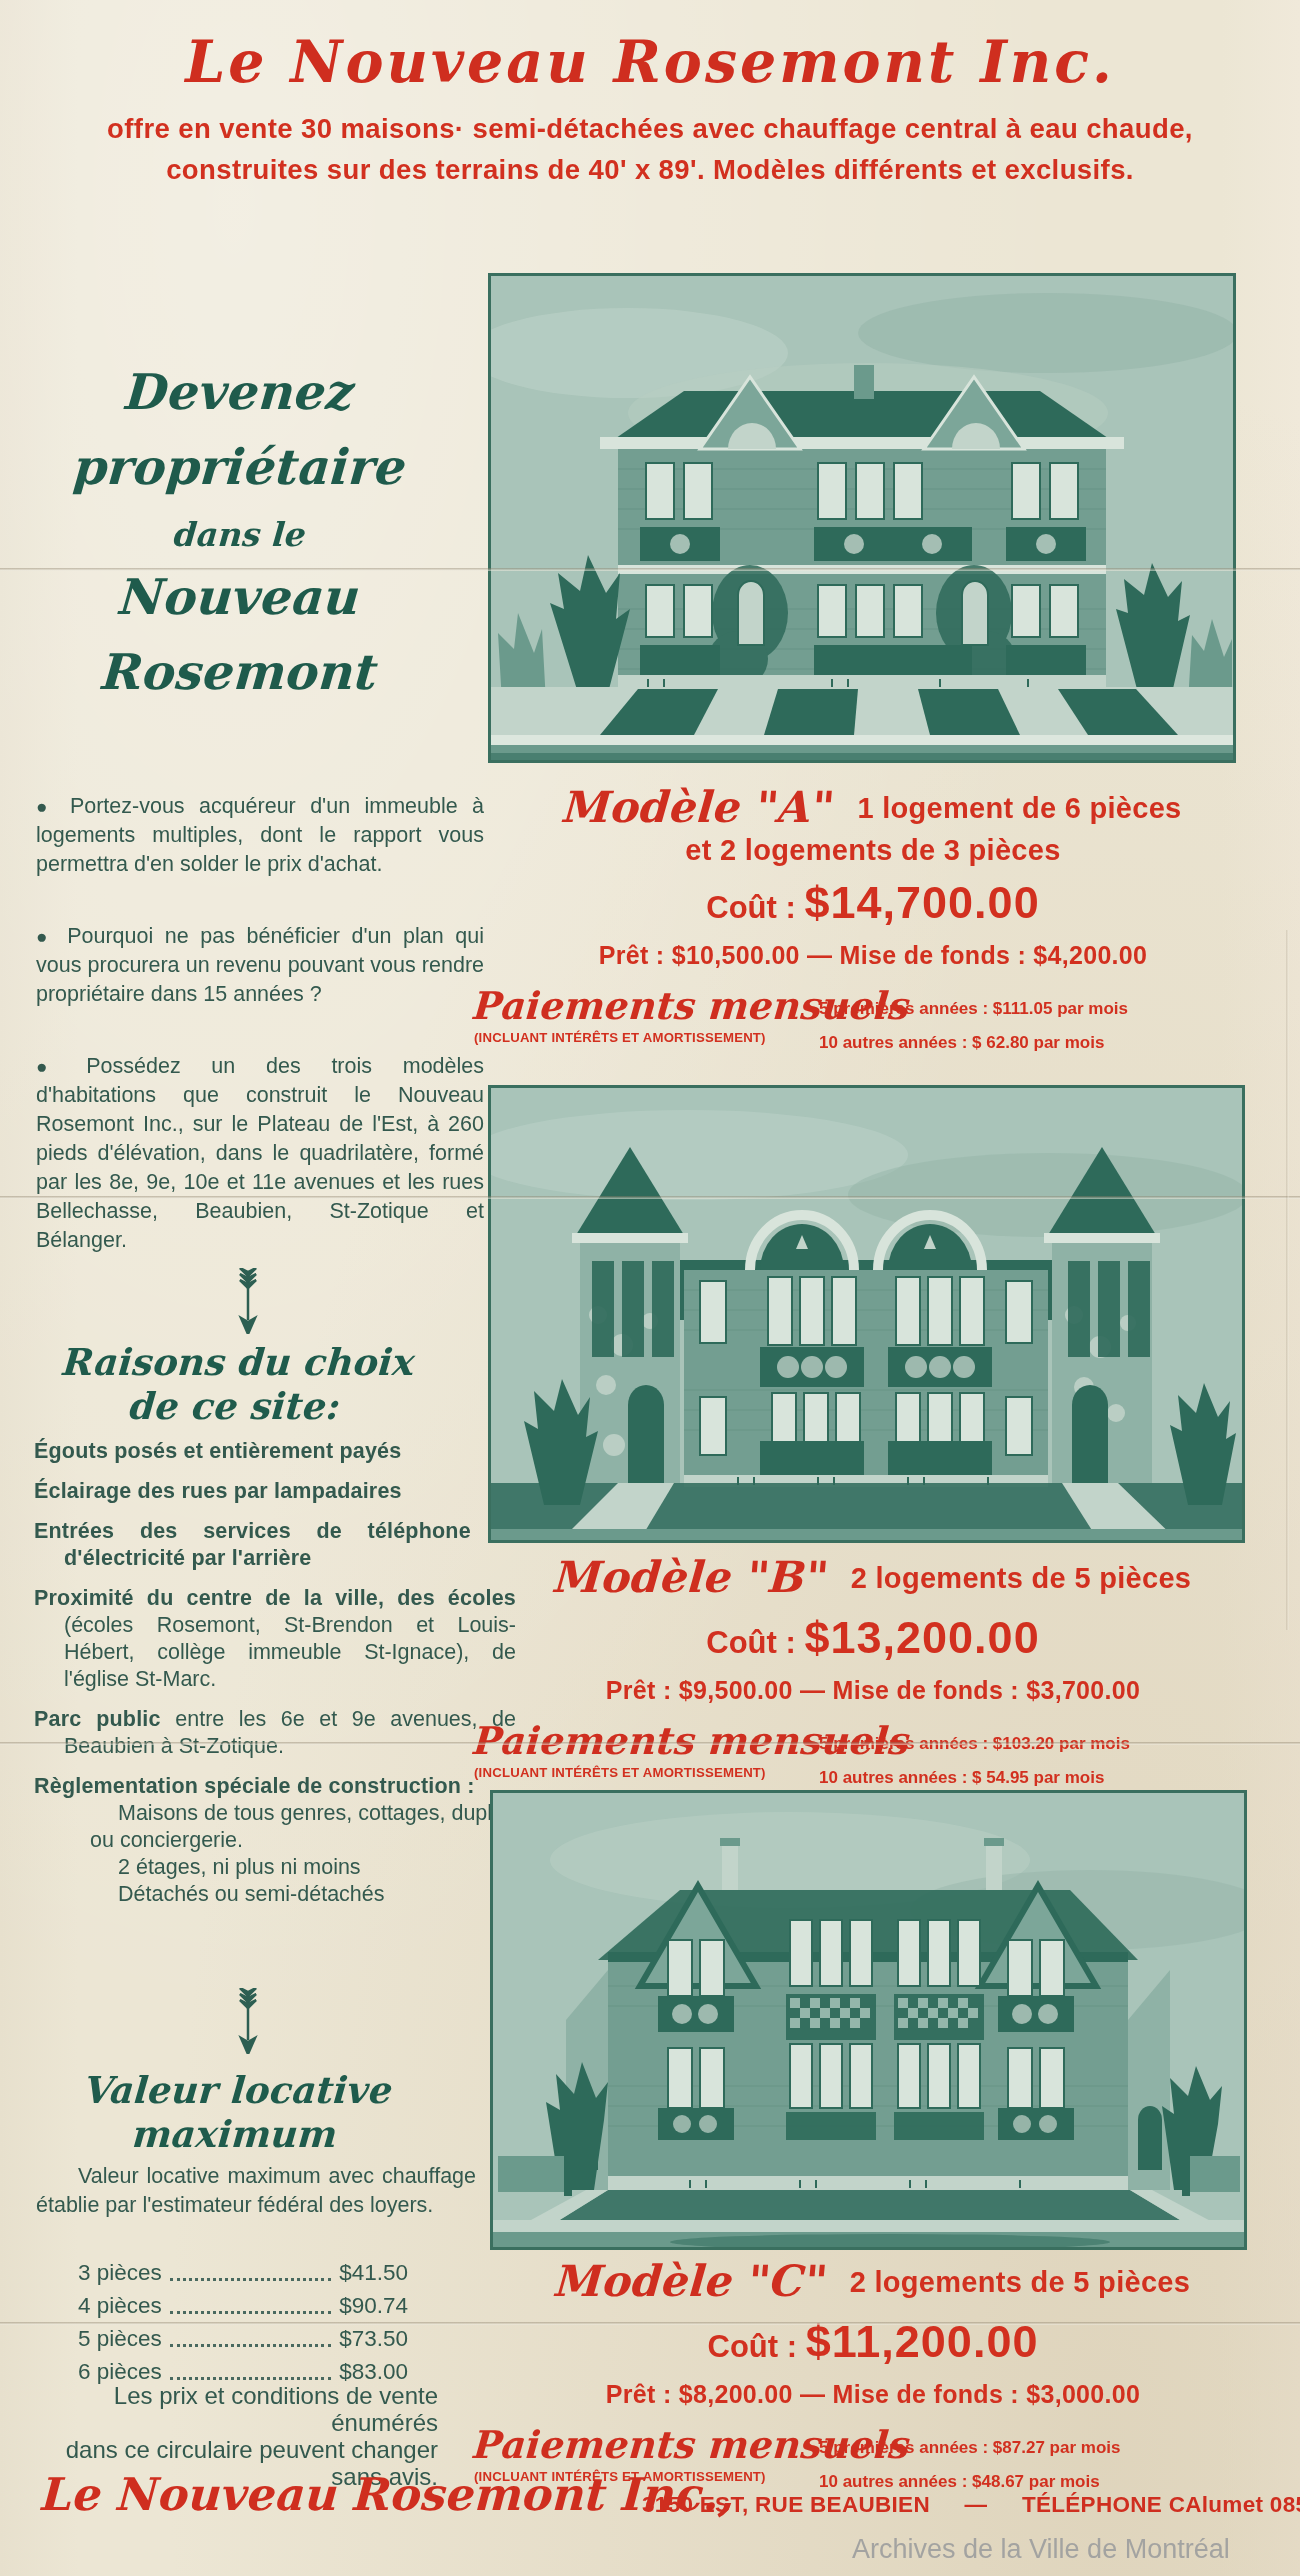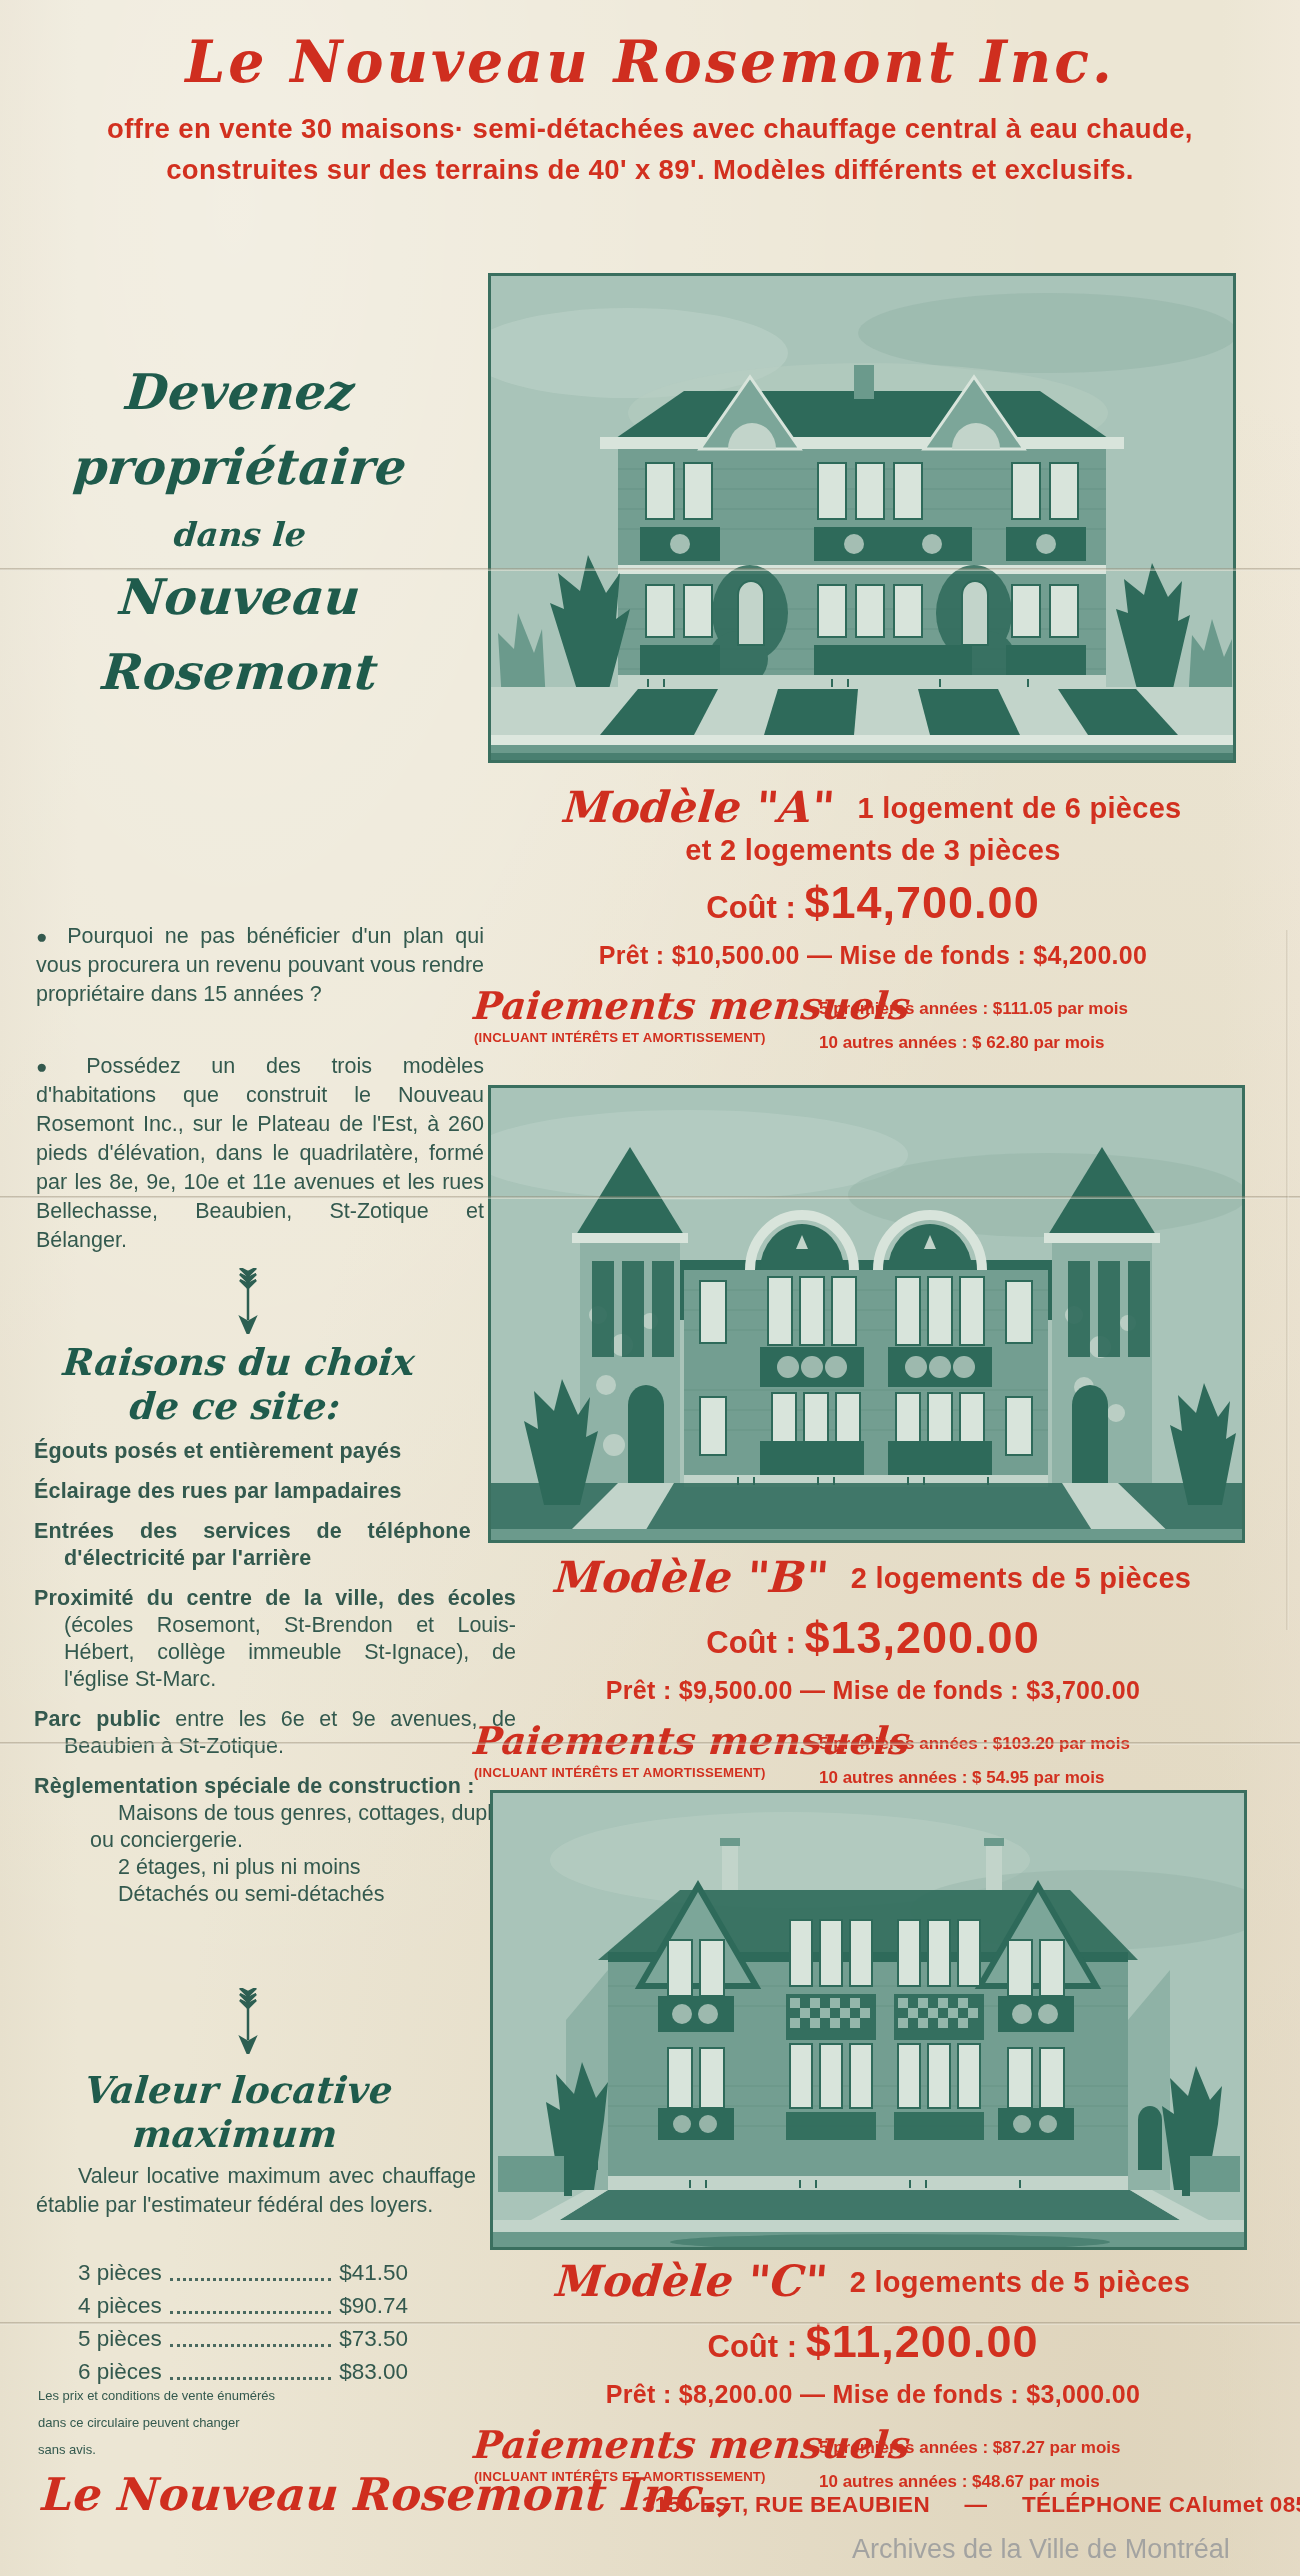--- a/index.html
+++ b/index.html
@@ -25,21 +25,21 @@
   .para .dot::before{content:"●"; font-size:19px; margin-right:14px;}
   .sec-title{width:450px; text-align:center; font-size:37px; line-height:44px; transform:skewX(-5deg);}
   .reason{width:452px; font-size:21.5px; line-height:27px; color:#33594e;
           padding-left:30px; text-indent:-30px; margin-bottom:13px; text-align:justify;}
   .reason b{letter-spacing:.2px;}
   .sub{display:block; text-indent:0; padding-left:26px; text-align:left;}
   .sub.first{text-indent:28px;}
   .vl-para{width:440px; font-size:21.5px; line-height:29px; text-align:justify; text-indent:42px; color:#33594e;}
   .price-row{display:flex; width:330px; font-size:22.5px; line-height:33px; color:#33594e; margin-left:78px;text-align:right;}
   .price-row .dots{flex:1; border-bottom:3px dotted #49695f; margin:0 8px 8px 8px;}
-  .note{width:400px; left:38px; text-align:left; font-size:13px; line-height:27px; color:#33594e;}
+  .note{width:400px; left:38px; text-align:right; font-size:24px; line-height:27px; color:#33594e;}
   .model{width:810px; left:468px; text-align:center;}
   .model .mname{font-size:43px; transform:skewX(-5deg); display:inline-block; margin-right:18px; vertical-align:-4px;}
   .model .mdesc{font-size:29px; font-weight:bold; color:#d2301f; letter-spacing:.3px;}
   .model .cost{font-size:31px; font-weight:bold; color:#d2301f; margin-top:10px;}
   .model .cost .val{font-size:45px; letter-spacing:1px;}
   .model .pret{font-size:25px; font-weight:bold; color:#d2301f; margin-top:12px; letter-spacing:.3px;}
   .pm{display:flex; text-align:left; margin-top:16px; align-items:flex-start;}
   .pm-left{width:345px;}
   .pm-title{font-size:38px; transform:skewX(-5deg); line-height:40px; white-space:nowrap;}
   .pm-sub{font-size:13.2px; font-weight:bold; color:#d2301f; letter-spacing:.2px; margin-top:4px;}
@@ -71,20 +71,23 @@
   </div>
 
   <div class="abs headline script green" style="top:368px;">
     <span class="big">Devenez</span>
     <span class="big">propriétaire</span>
     <span class="small">dans le</span>
     <span class="big">Nouveau</span>
     <span class="big">Rosemont</span>
   </div>
 
+  <div class="abs para" style="top:792px; left:36px;">
+    <span class="dot"></span><span>Portez-vous acquéreur d'un immeuble à logements multiples, dont le rapport vous permettra d'en solder le prix d'achat.</span>
+  </div>
   <div class="abs para" style="top:922px; left:36px;">
     <span class="dot"></span><span>Pourquoi ne pas bénéficier d'un plan qui vous procurera un revenu pouvant vous rendre propriétaire dans 15 années ?</span>
   </div>
   <div class="abs para" style="top:1052px; left:36px;">
     <span class="dot"></span><span>Possédez un des trois modèles d'habitations que construit le Nouveau Rosemont Inc., sur le Plateau de l'Est, à 260 pieds d'élévation, dans le quadrilatère, formé par les 8e, 9e, 10e et 11e avenues et les rues Bellechasse, Beaubien, St-Zotique et Bélanger.</span>
   </div>
 
   <svg class="abs" style="top:1268px; left:228px;" width="40" height="66" viewBox="0 0 40 66">
     <g stroke="#2d5f52" stroke-width="2.5" fill="#2d5f52">
       <line x1="20" y1="4" x2="20" y2="52"></line>

